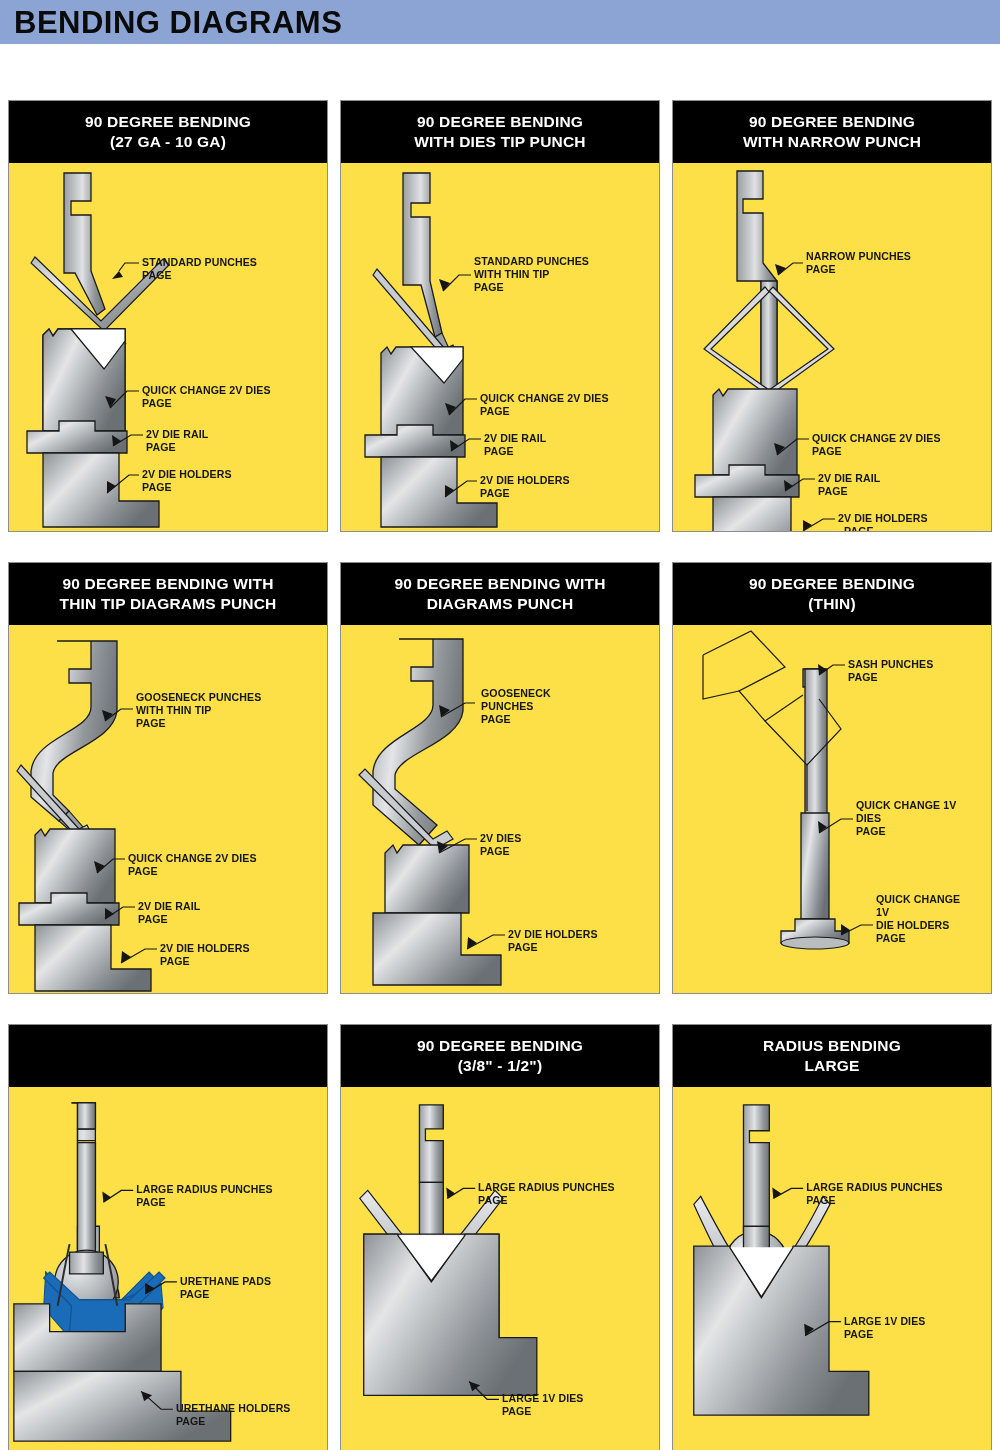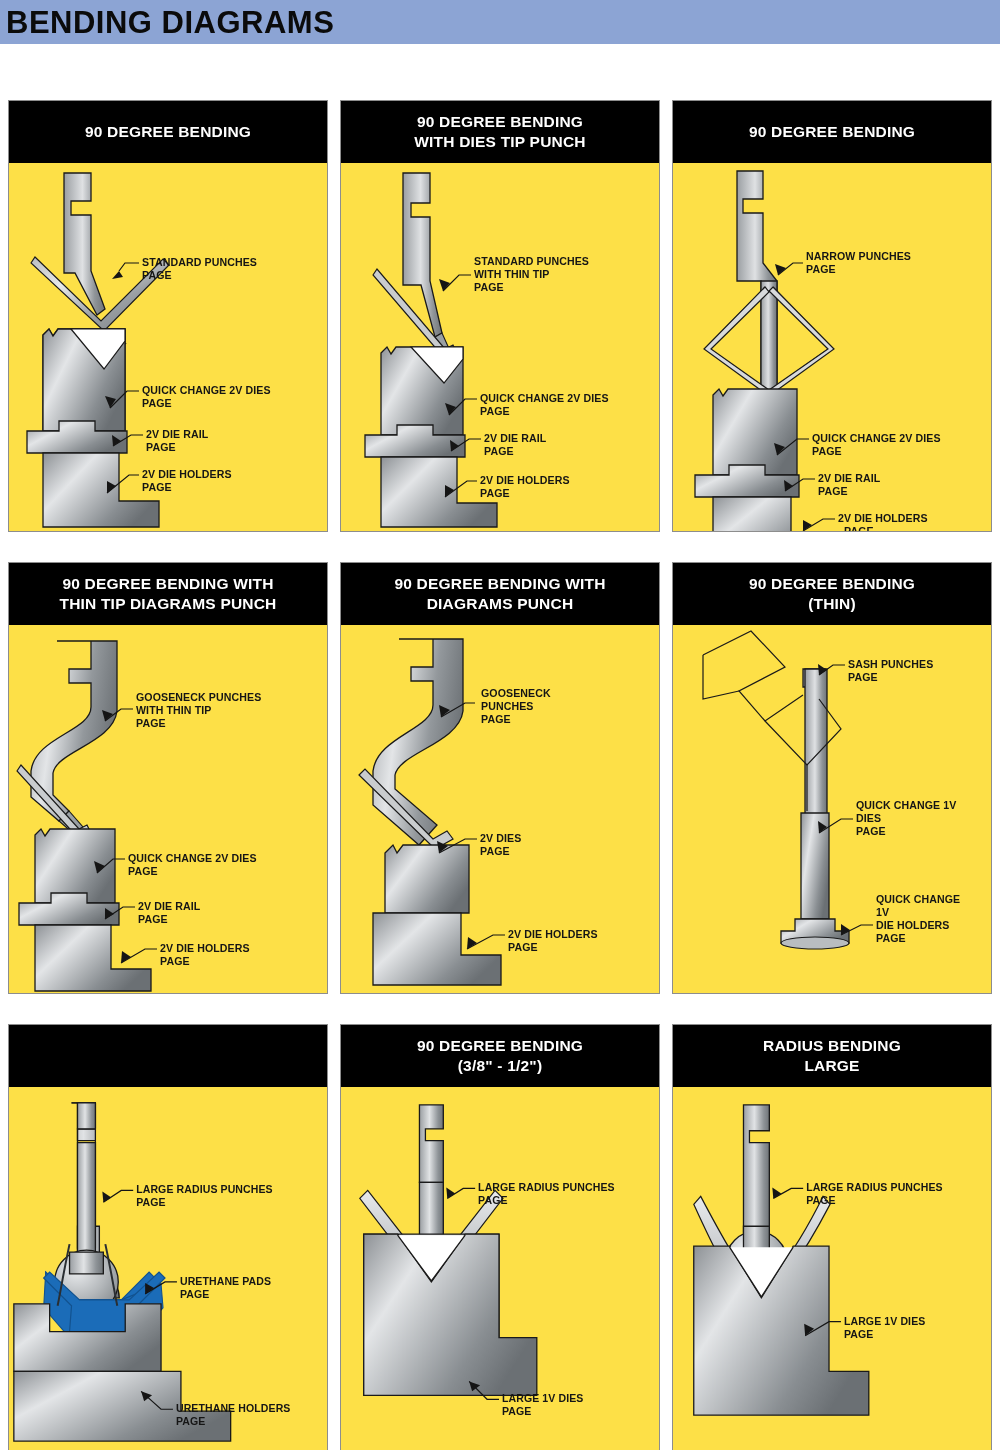--- a/index.html
+++ b/index.html
@@ -11,21 +11,21 @@
     font-family:"Liberation Sans", sans-serif;
     -webkit-font-smoothing:antialiased;
     overflow:hidden;
   }
 
   
   #page-header {
     width:1000px; height:46px;
     background:#8ca4d4;
     display:flex; align-items:center;
-    padding-left:6px;
+    padding-left:14px;
     border-bottom:2px solid #ffffff;
   }
   #page-header .title {
     font-size:31px; font-weight:bold; color:#0b0b0b;
     letter-spacing:.5px; line-height:1;
   }
 
   
   #grid {
     position:relative;
@@ -83,20 +83,21 @@
 
 <div id="page-header">
   <div class="title">BENDING DIAGRAMS</div>
 </div>
 
 <div id="grid">
 
   <div class="panel">
     <div class="panel-header">
       <span>90 DEGREE BENDING</span>
+      <span>(27 GA - 10 GA)</span>
     </div>
     <div class="panel-body">
       <svg viewBox="0 0 318 368" preserveAspectRatio="xMidYMid meet">
         <defs>
           <linearGradient id="g1a" x1="0" y1="0" x2="1" y2="0">
             <stop offset="0" stop-color="#9a9ea2"></stop>
               <stop offset=".45" stop-color="#dfe1e3"></stop>
             <stop offset=".75" stop-color="#8f9498"></stop>
               <stop offset="1" stop-color="#6f7478"></stop>
           </linearGradient>
@@ -214,20 +215,21 @@
           <text class="lbl" x="139" y="321">2V DIE HOLDERS</text>
           <text class="lbl" x="139" y="334">PAGE</text>
         </g>
       </svg>
     </div>
   </div>
 
   <div class="panel">
     <div class="panel-header">
       <span>90 DEGREE BENDING</span>
+      <span>WITH NARROW PUNCH</span>
     </div>
     <div class="panel-body">
       <svg viewBox="0 0 318 368" preserveAspectRatio="xMidYMid meet">
         <defs>
           <linearGradient id="g3a" x1="0" y1="0" x2="1" y2="0">
             <stop offset="0" stop-color="#9a9ea2"></stop>
               <stop offset=".45" stop-color="#dfe1e3"></stop>
             <stop offset=".78" stop-color="#8f9498"></stop>
               <stop offset="1" stop-color="#6f7478"></stop>
           </linearGradient>

